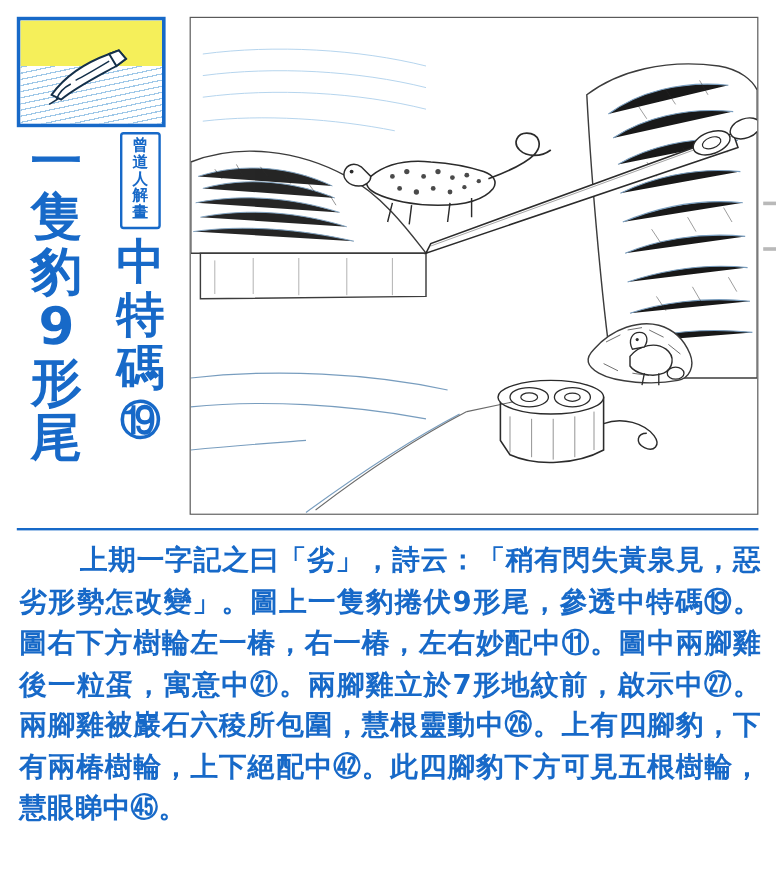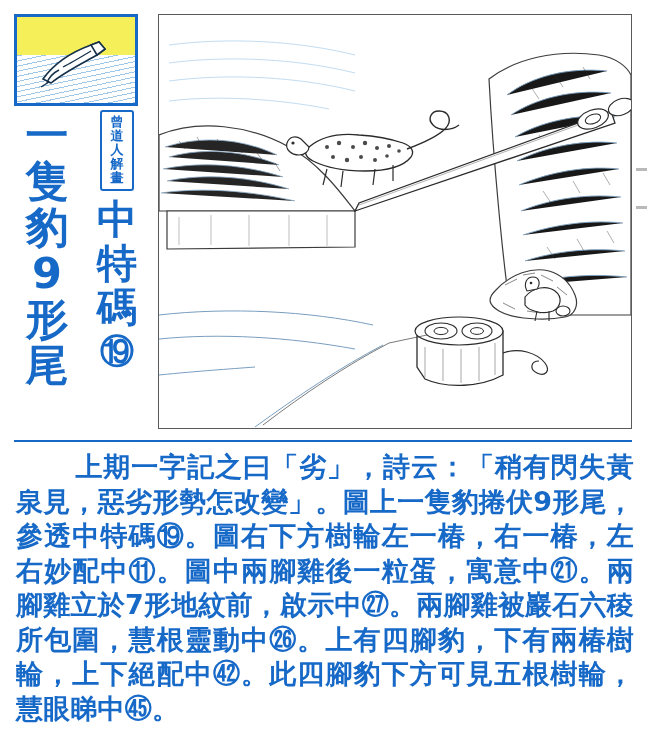--- a/index.html
+++ b/index.html
@@ -138,21 +138,21 @@
     top: 440px;
     width: 618px;
     height: 0;
     border-top: 2px solid #1769c8;
   }
   .body-text {
     position: absolute;
     left: 16px;
     top: 450px;
     width: 618px;
-    font-size: 27px;
+    font-size: 23px;
     line-height: 34.5px;
     color: #1769c8;
     font-weight: bold;
     text-align: justify;
     font-family: "DejaVu Sans", sans-serif;
     letter-spacing: 0.2px;
     text-indent: 2.2em;
   }
   
   .edge-mark {

